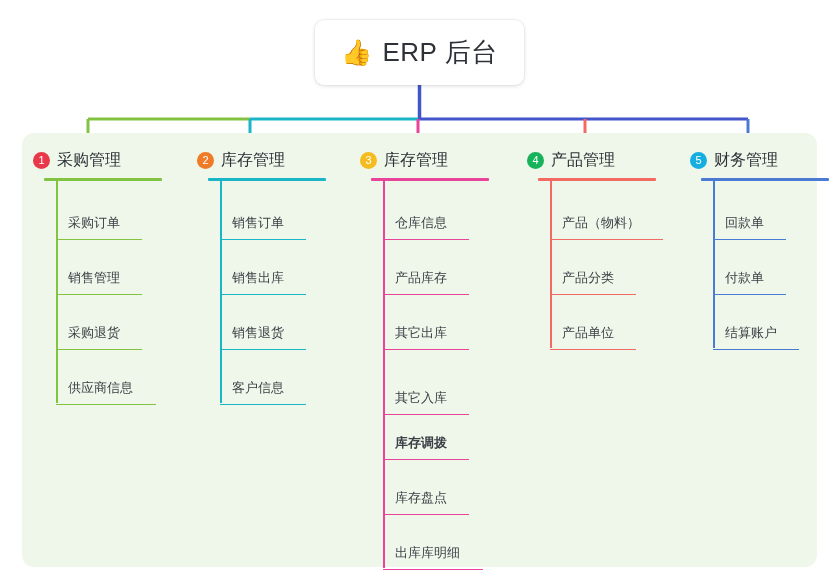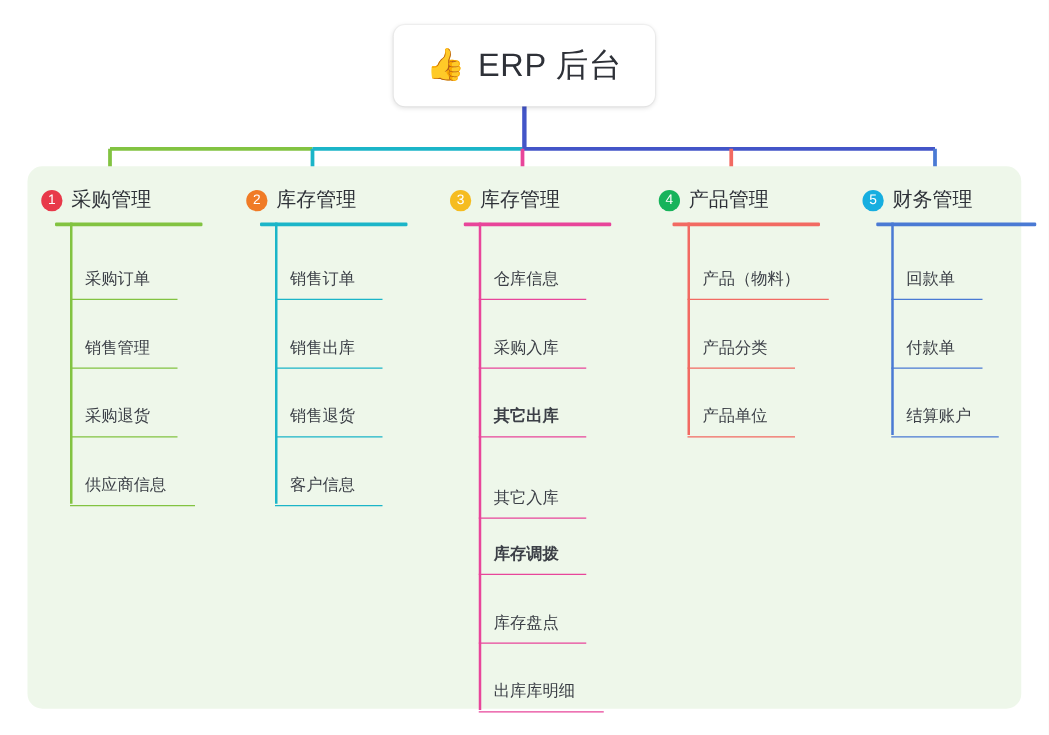--- a/index.html
+++ b/index.html
@@ -225,24 +225,24 @@
             <span class="badge" style="background: rgb(245, 188, 32);">3</span>
             <span class="col-title">库存管理</span>
           </div>
           <div class="col-rule" style="background: rgb(232, 69, 154); width: 118px;"></div>
           <div class="spine" style="background: rgb(232, 69, 154); top: 45px; height: 390px;"></div>
           <div class="item" style="top: 52px; width: 86px;">
             <span class="item-label">仓库信息</span>
             <div class="item-rule" style="background: rgb(232, 69, 154); width: 86px;"></div>
           </div>
           <div class="item" style="top: 107px; width: 86px;">
-            <span class="item-label">采购入库</span>
-            <div class="item-rule" style="background: rgb(232, 69, 154); width: 86px;"></div>
-          </div>
-          <div class="item" style="top: 162px; width: 86px; font-weight: bold;">
+            <span class="item-label">产品库存</span>
+            <div class="item-rule" style="background: rgb(232, 69, 154); width: 86px;"></div>
+          </div>
+          <div class="item" style="top: 162px; width: 86px;">
             <span class="item-label">其它出库</span>
             <div class="item-rule" style="background: rgb(232, 69, 154); width: 86px;"></div>
           </div>
           <div class="item" style="top: 227px; width: 86px; padding-left: 43px;">
             <span class="item-label">其它入库</span>
             <div class="item-rule" style="background: rgb(232, 69, 154); width: 86px;"></div>
           </div>
           <div class="item" style="top: 272px; width: 86px; font-weight: bold;">
             <span class="item-label">库存调拨</span>
             <div class="item-rule" style="background: rgb(232, 69, 154); width: 86px;"></div>

